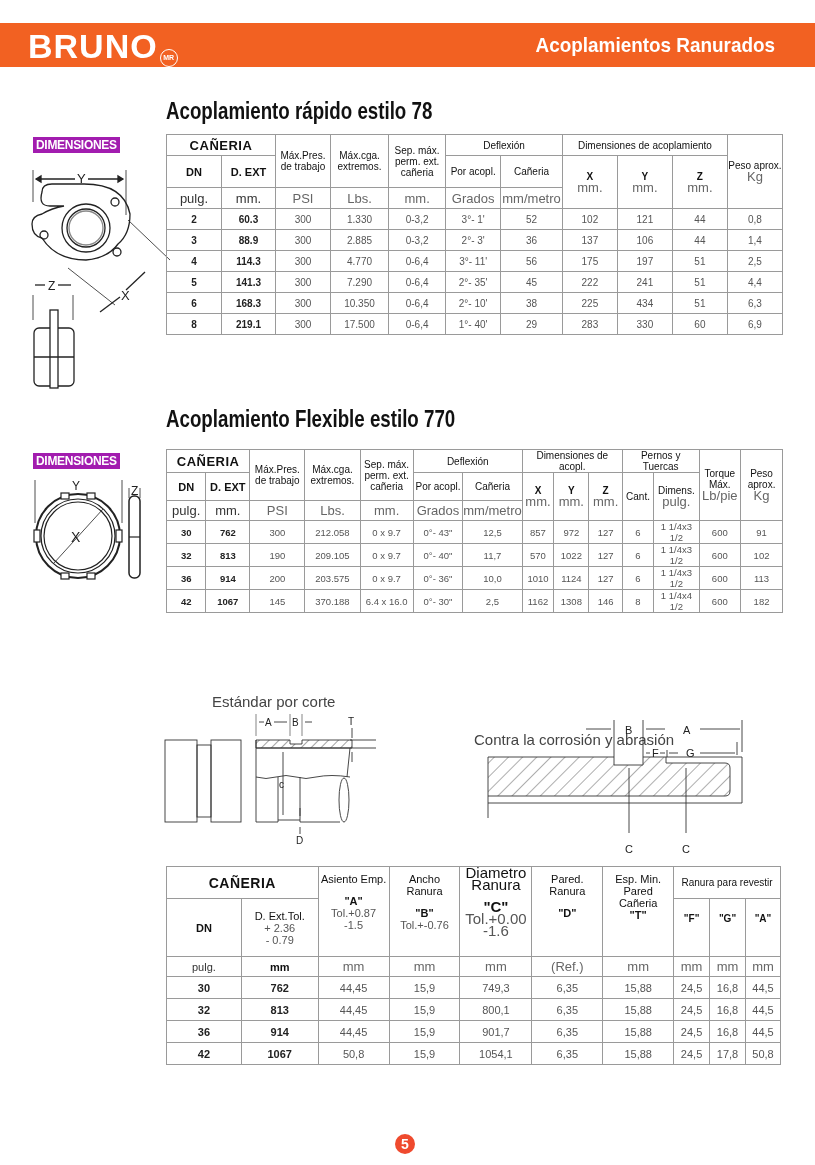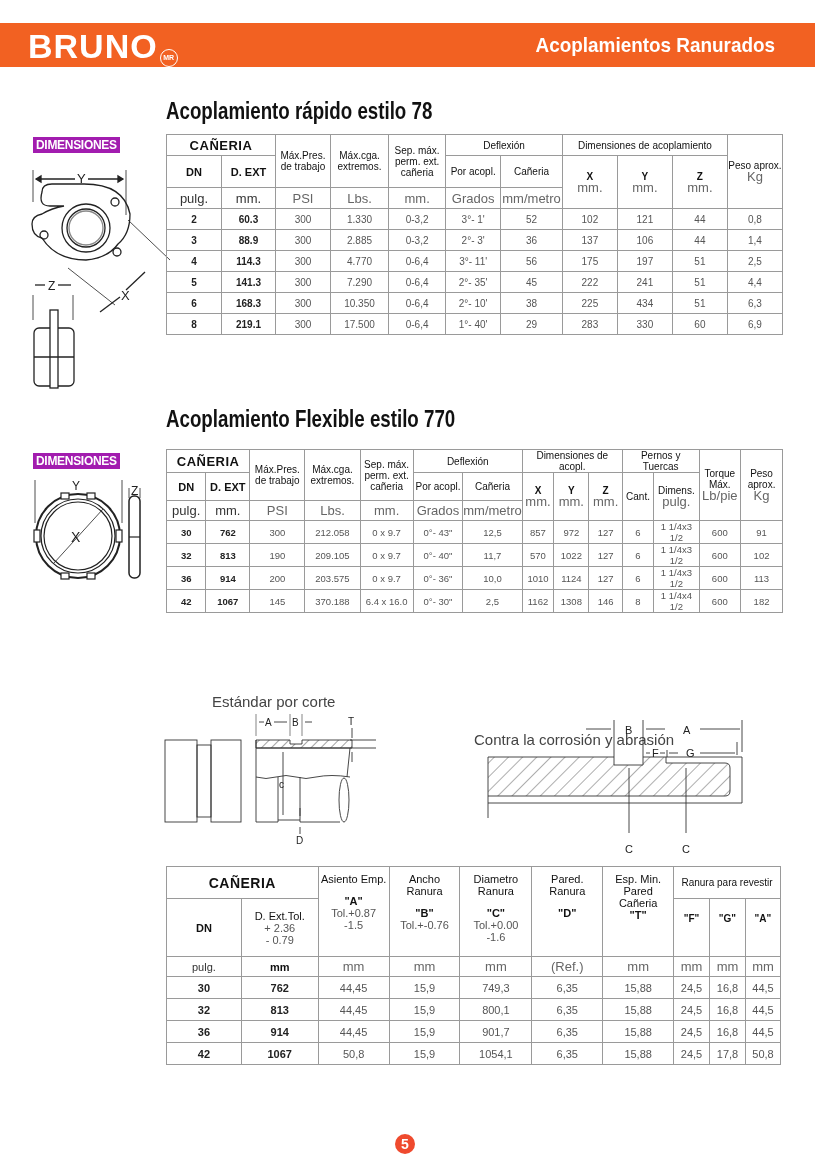--- a/index.html
+++ b/index.html
@@ -435,21 +435,21 @@
       <div>Asiento Emp.</div>
       <div style="margin-top:10px;font-weight:bold">"A"</div>
       <div style="color:#555">Tol.+0.87</div>
       <div style="color:#555">-1.5</div>
     </td>
     <td rowspan="2" class="hd" style="vertical-align:top;padding-top:6px;font-size:11px;line-height:12px;">
       <div>Ancho Ranura</div>
       <div style="margin-top:10px;font-weight:bold">"B"</div>
       <div style="color:#555">Tol.+-0.76</div>
     </td>
-    <td rowspan="2" class="hd" style="vertical-align:top;padding-top:6px;font-size:11px;line-height:12px;">
+    <td rowspan="2" class="hd" style="vertical-align:top;font-size:15px;line-height:12px;">
       <div>Diametro Ranura</div>
       <div style="margin-top:10px;font-weight:bold">"C"</div>
       <div style="color:#555">Tol.+0.00</div>
       <div style="color:#555">-1.6</div>
     </td>
     <td rowspan="2" class="hd" style="vertical-align:top;padding-top:6px;font-size:11px;line-height:12px;">
       <div>Pared. Ranura</div>
       <div style="margin-top:10px;font-weight:bold">"D"</div>
     </td>
     <td rowspan="2" class="hd" style="vertical-align:top;padding-top:6px;font-size:11px;line-height:12px;">

